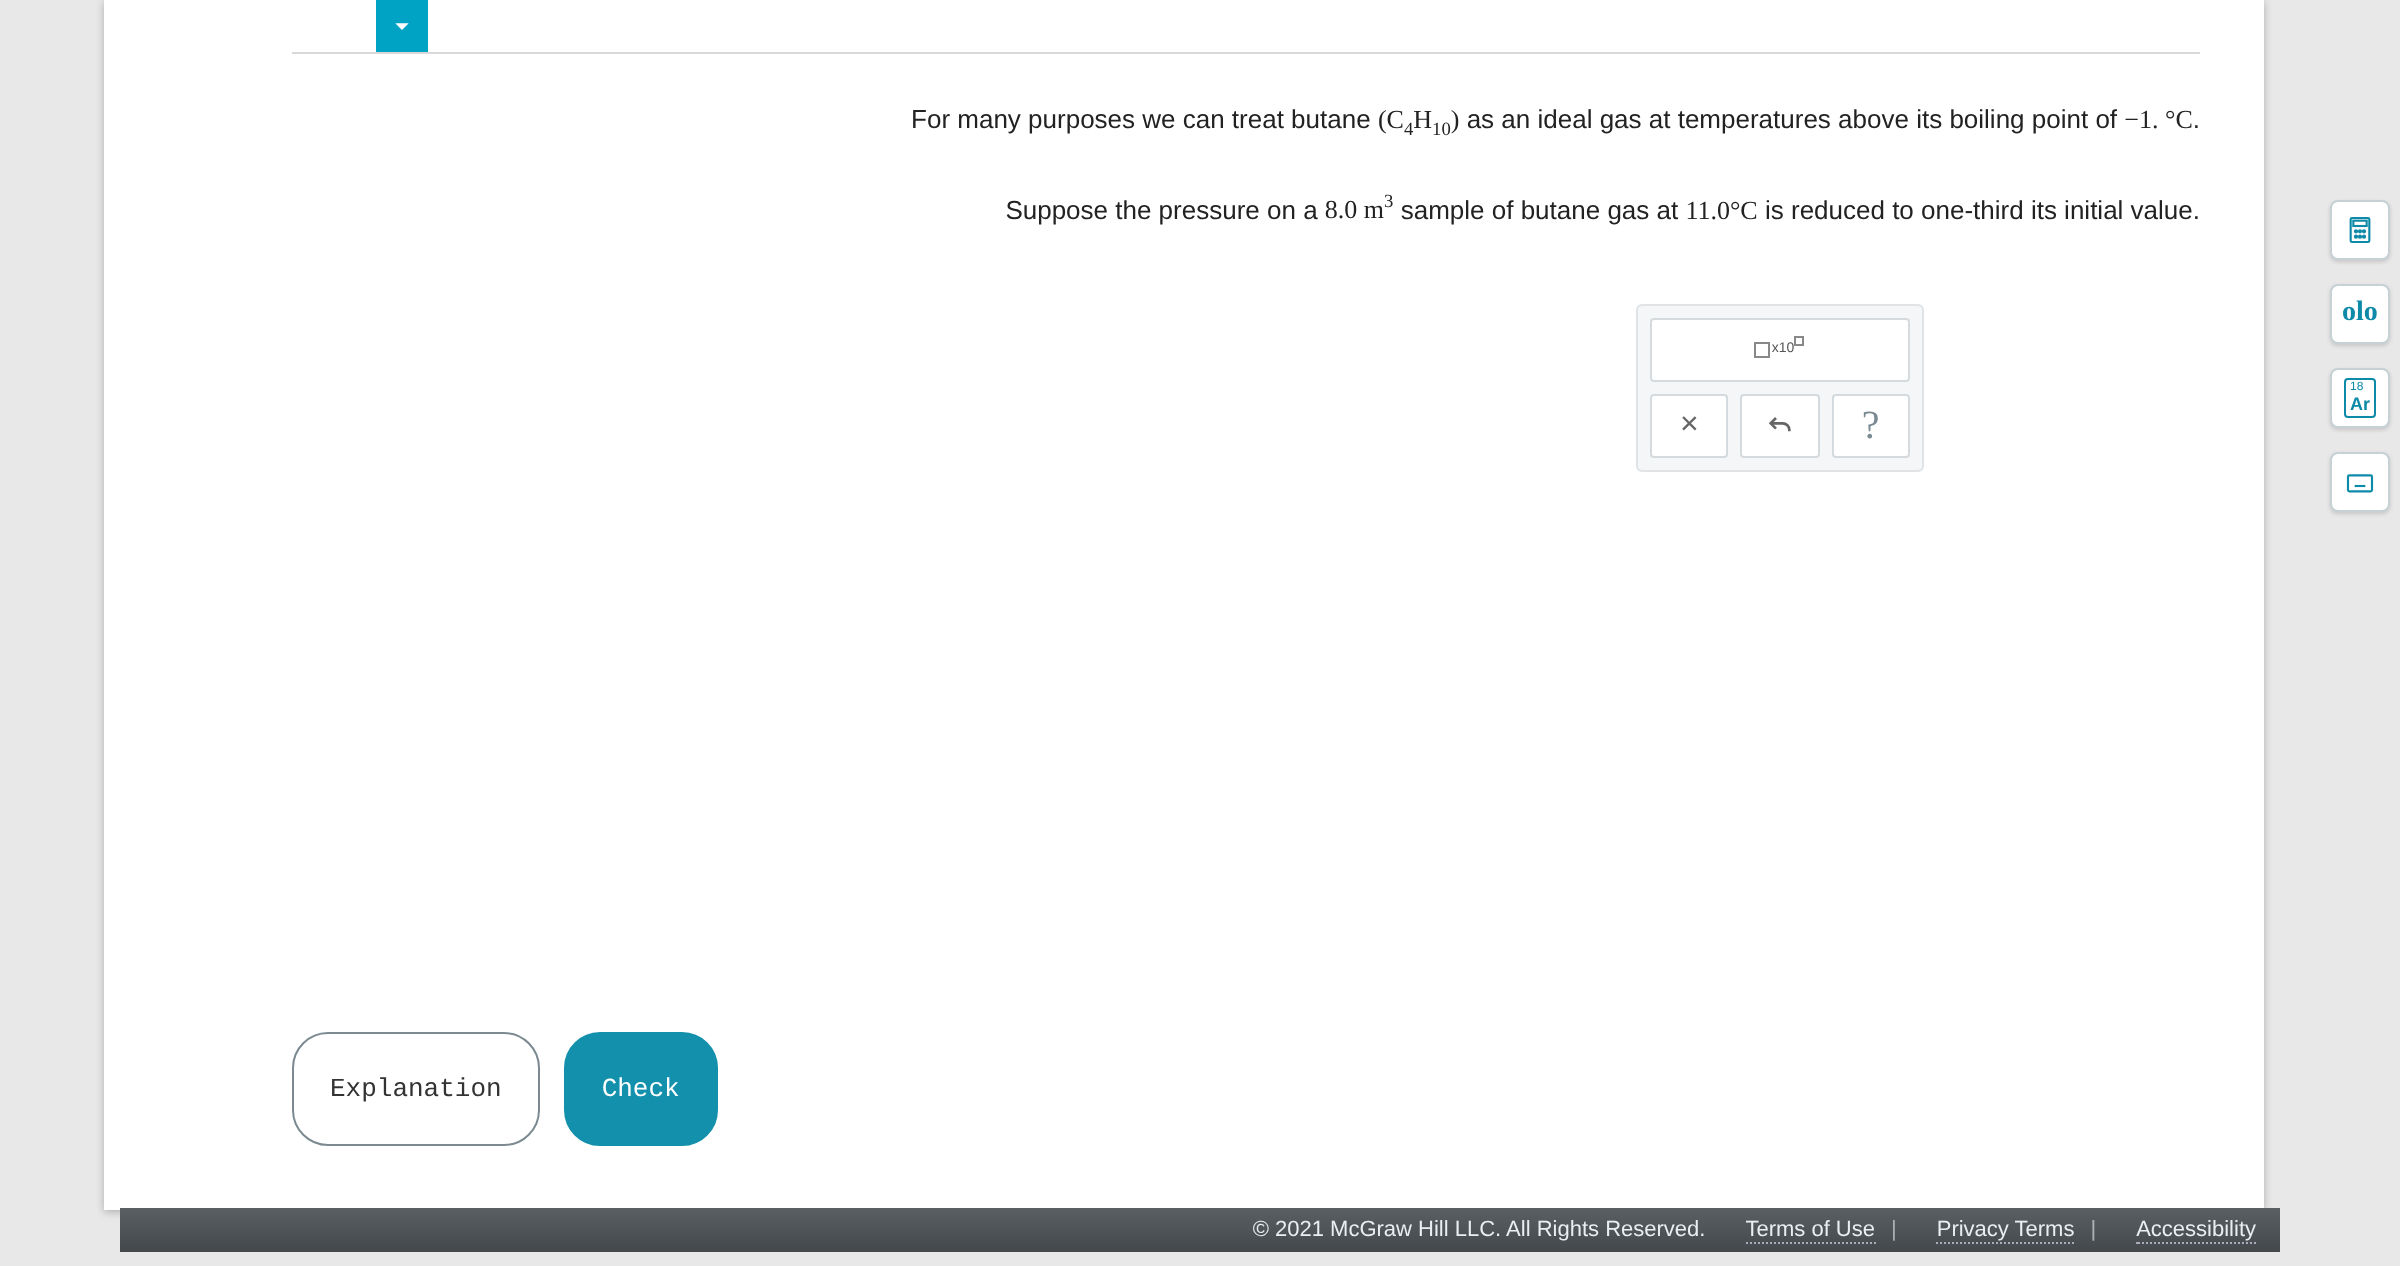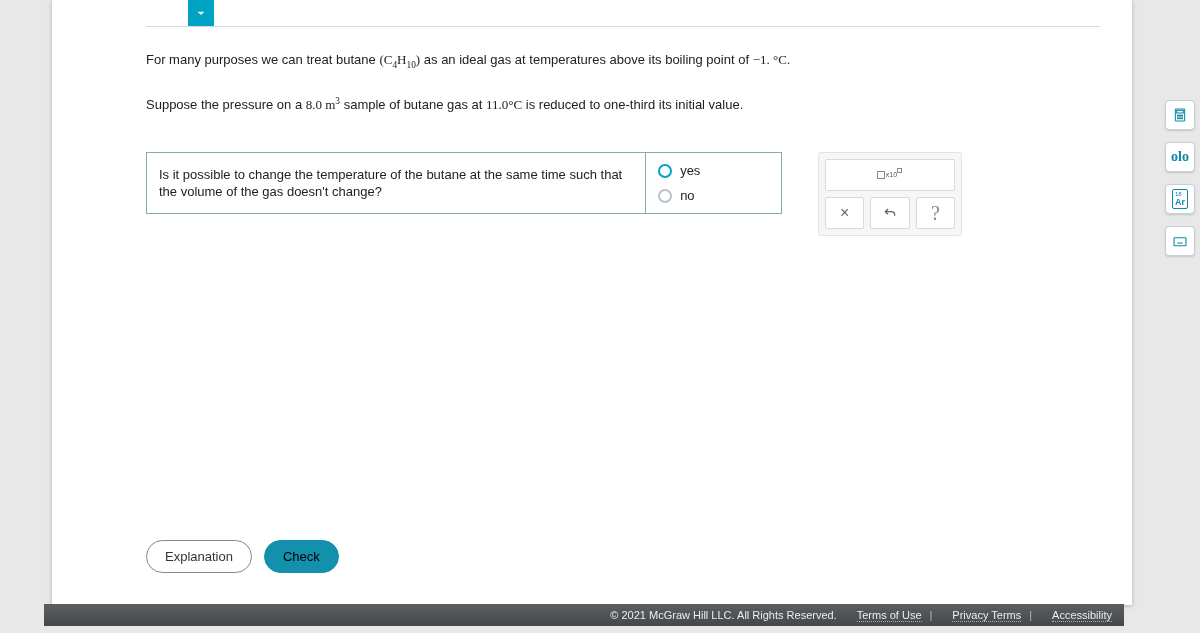--- a/index.html
+++ b/index.html
@@ -40,20 +40,21 @@
     height: 1px;
     background: #d9d9d9;
   }
   .content {
     position: absolute;
     left: 94px;
     top: 50px;
     right: 32px;
     font-size: 13px;
     color: #222;
+    text-align: right;
   }
   .para1, .para2 { line-height: 1.5; }
   .para2 { margin-top: 22px; }
   .formula { font-family: "Times New Roman", serif; }
   sub { font-size: 0.72em; vertical-align: sub; }
   sup { font-size: 0.72em; vertical-align: super; }
   .qarea {
     display: flex;
     gap: 36px;
     margin-top: 38px;
@@ -149,35 +150,36 @@
     left: 94px;
     right: 32px;
     bottom: 32px;
     display: flex;
     align-items: center;
     gap: 12px;
   }
   .btn-pill {
     border: 1px solid #7b8a91;
     border-radius: 18px;
-    padding: 8px 18px;
+    padding: 20px 18px;
     font-size: 13px;
     background: #fff;
     color: #333;
     cursor: pointer;
+    font-family: Liberation Mono, monospace;
   }
   .btn-pill.primary {
     background: #1390ab;
     border-color: #1390ab;
-    color: #000000;
+    color: #ffffff;
     text-align: center;
   }
   .footer {
     position: absolute;
-    left: 44px;
+    left: 60px;
     width: 1080px;
     top: 604px;
     height: 22px;
     background: linear-gradient(#5a5f63,#44484b);
     color: #e8eef1;
     font-size: 11px;
     display: flex;
     align-items: center;
     justify-content: flex-end;
     padding: 0 12px;
@@ -208,33 +210,20 @@
       <span>Suppose the pressure on a </span>
       <span class="formula"><span>8.0</span> <span>m</span><sup>3</sup></span>
       <span> sample of butane gas at </span>
       <span class="formula">11.0°C</span>
       <span> is reduced to one-third its initial value.</span>
     </div>
 
     <div class="qarea">
       <table class="qtable">
         <tbody>
-            <tr>
-          <td class="prompt">Is it possible to change the temperature of the butane at the same time such that the volume of the gas doesn't change?</td>
-          <td class="answer">
-            <div class="radio-row">
-              <span class="radio-circle"></span>
-              <span>yes</span>
-            </div>
-            <div class="radio-row">
-              <span class="radio-circle grey"></span>
-              <span>no</span>
-            </div>
-          </td>
-        </tr>
       </tbody>
         </table>
 
       <div class="toolbox">
         <div class="tb-row">
           <div class="tb-btn">
             <span class="tb-sci">
               <span class="sq"></span>
                 <span style="font-size:7px;">x10</span>
                 <span class="sq sm"></span>

